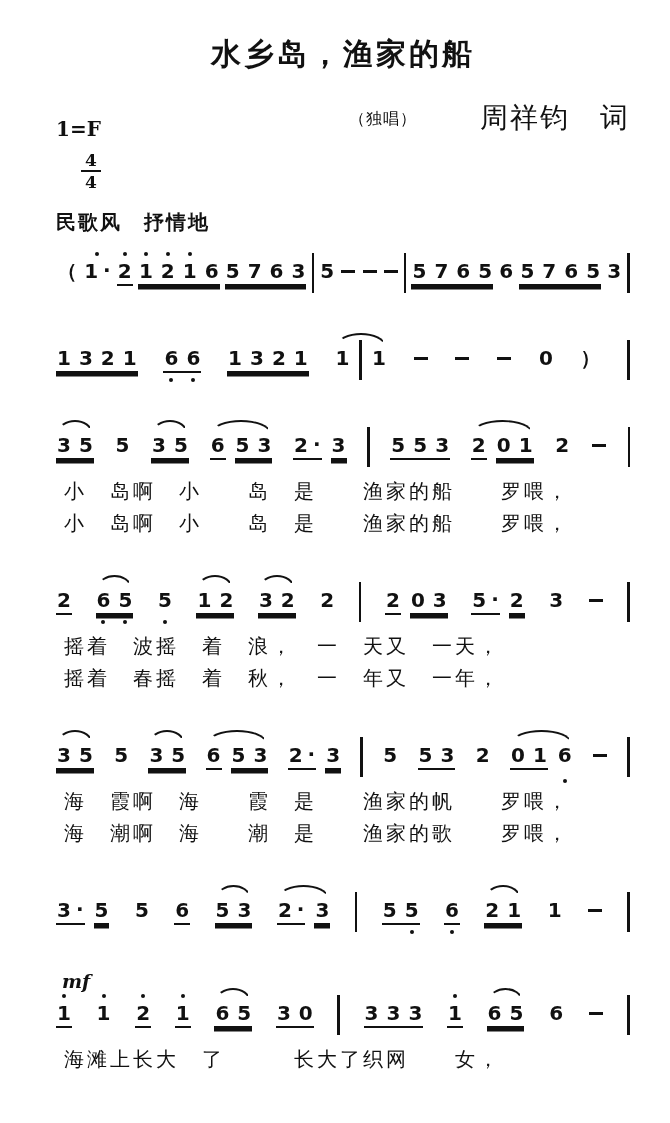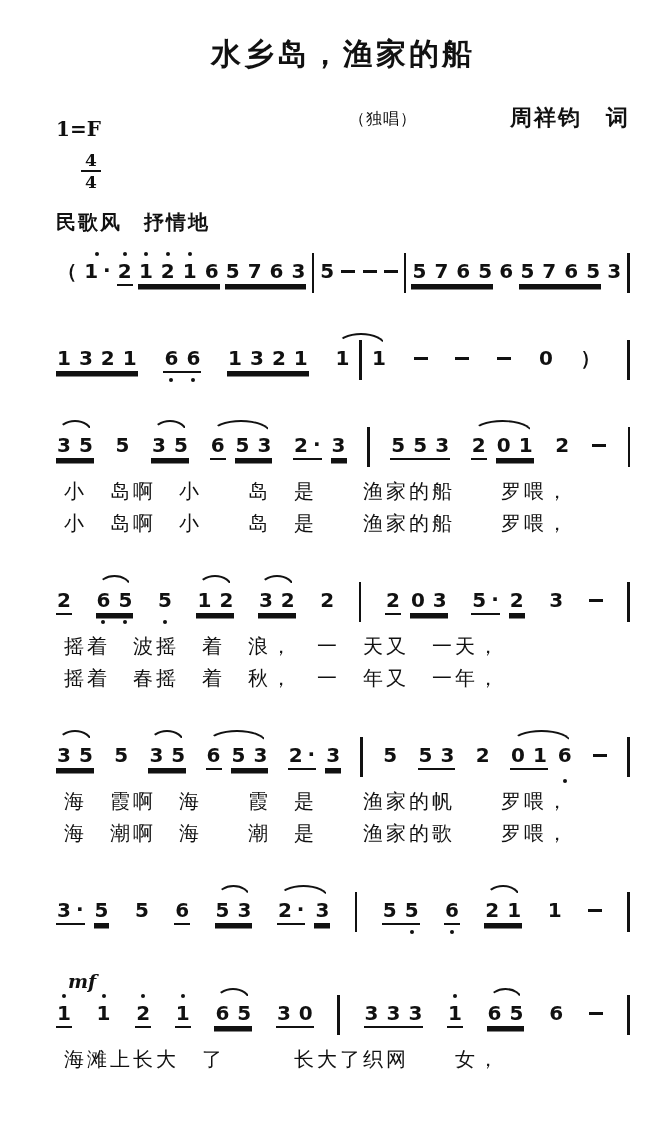--- a/index.html
+++ b/index.html
@@ -21,31 +21,31 @@
     font-size:16px; letter-spacing:1px;margin-left:40px;
   }
   .key-sig {
     display:flex; align-items:flex-end; gap:10px; margin-top:18px;
     font-weight:bold; font-size:20px; font-family:"DejaVu Serif", serif;flex-direction:column;
   }
   .timesig { display:inline-flex; flex-direction:column; align-items:center;
     font-size:17px; line-height:18px; font-weight:bold; font-family:"DejaVu Serif", serif; }
   .timesig .num { padding:0 4px 1px; }
   .timesig .den { border-top:2px solid #111; padding:1px 4px 0; }
-  .credits { margin-left:auto; text-align:right; font-size:22px; line-height:37px; letter-spacing:2px;font-weight:bold; }
+  .credits { margin-left:auto; text-align:right; font-size:28px; line-height:37px; letter-spacing:2px; }
 
   .tempo { margin-top:18px; font-size:20px; font-weight:bold; letter-spacing:2px; }
 
   .score { margin-top:0; }
   .system { margin-top:38px; }
   .system:first-child { margin-top:8px; }
 
   .dynamic {
     font-family:"DejaVu Serif", serif; font-style:italic; font-weight:bold;
-    font-size:19px; margin-left:12px; margin-bottom:-6px;
+    font-size:19px; margin-left:6px; margin-bottom:-6px;
   }
 
   .note-row {
     display:flex; align-items:flex-start; justify-content:space-between;
     padding-top:16px; width:100%;
   }
   .group { display:inline-flex; gap:9px; position:relative; }
   .beam { display:inline-flex; gap:8px; padding:0 1px; }
   .beam.ul1 { border-bottom:2.5px solid #111; padding-bottom:2px; }
   .beam.ul2 { border-bottom:2.5px solid #111; padding-bottom:2px; box-shadow:0 3.5px 0 #111; }

